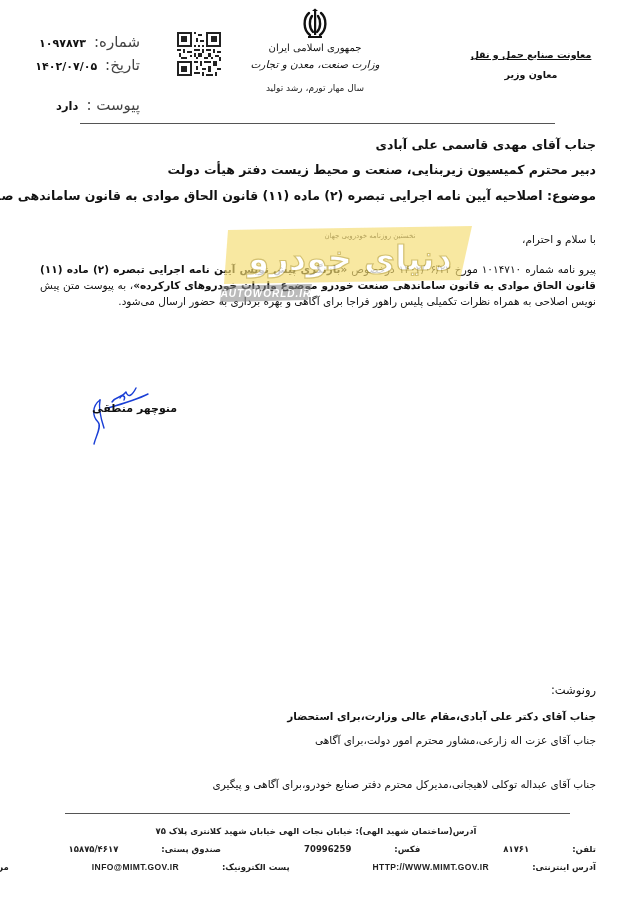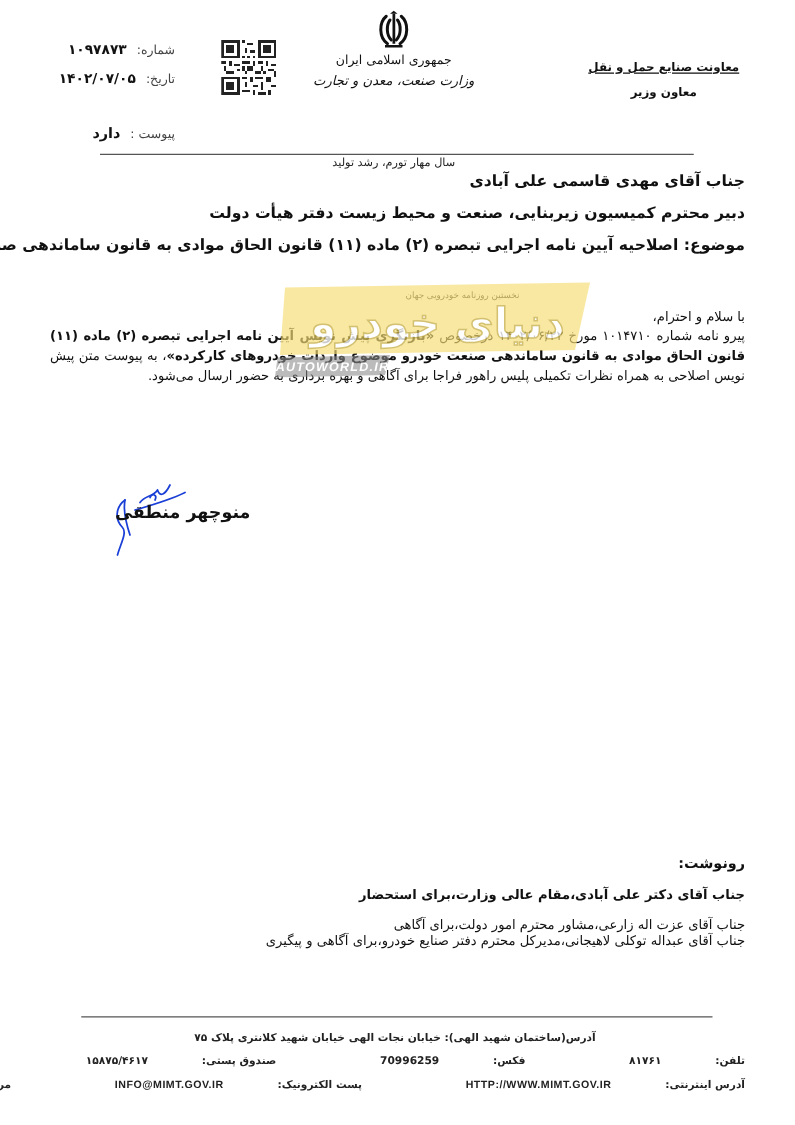--- a/index.html
+++ b/index.html
@@ -4,21 +4,21 @@
   <style>
     html, body { margin: 0; padding: 0; background: #ffffff; }
     body {
       width: 636px; height: 900px; position: relative; overflow: hidden;
       font-family: "DejaVu Sans", "Liberation Sans", sans-serif;
       color: #111;
     }
 
     
     .meta-row { position: absolute; display: flex; direction: rtl; align-items: baseline; gap: 8px; font-size: 10px; color: #333; }
-    .meta-label { font-size: 10px; color: #444; }
+    .meta-label { font-size: 15px; color: #444; }
     .meta-value { font-size: 11px; font-weight: bold; color: #111; letter-spacing: 0.5px; }
 
     
     .qr { position: absolute; left: 177px; top: 32px; width: 44px; height: 44px; }
 
     
     .emblem { position: absolute; left: 300px; top: 8px; width: 30px; height: 32px; }
     .center-head { position: absolute; left: 250px; width: 130px; text-align: center; direction: rtl; font-family: "DejaVu Serif", serif; }
 
     
@@ -29,24 +29,24 @@
     .addressee { position: absolute; right: 40px; direction: rtl; font-weight: bold; font-size: 12.5px; white-space: nowrap; }
 
     .body-text { position: absolute; right: 40px; left: 40px; direction: rtl; text-align: justify; font-size: 10.5px; line-height: 16px; }
     .body-text b { font-weight: bold; }
 
     .greeting { position: absolute; right: 40px; direction: rtl; font-size: 10.5px; }
 
     
     .watermark { position: absolute; left: 220px; top: 222px; width: 260px; height: 80px; pointer-events: none; opacity: 0.78; }
 
-    .signature-name { position: absolute; left: 92px; top: 402px; direction: rtl; font-size: 14px; font-weight: bold; }
+    .signature-name { position: absolute; left: 92px; top: 402px; direction: rtl; font-size: 11px; font-weight: bold; }
     .signature { position: absolute; left: 82px; top: 378px; width: 70px; height: 70px; }
 
-    .cc-title { position: absolute; right: 40px; top: 683px; font-weight: bold; font-size: 11.5px; direction: rtl; margin-left: 24px; }
+    .cc-title { position: absolute; right: 40px; top: 683px; font-weight: normal; font-size: 11.5px; direction: rtl; margin-left: 24px; }
     .cc-item { position: absolute; right: 40px; direction: rtl; font-size: 10.5px; white-space: nowrap; }
 
     .footer-line { position: absolute; direction: rtl; text-align: center; font-size: 8.5px; font-weight: bold; color: #222; white-space: nowrap; }
     .footer-line span { margin: 0 20px; }
     .latin { font-family: "Liberation Sans", sans-serif; font-weight: bold; letter-spacing: 0.4px; }
   </style>
 </head>
 <body>
 
 <div class="meta-row" style="right:496px; top:33px;">
@@ -122,32 +122,32 @@
     <path d="M12 8 C9 12, 9 20, 13 24"></path>
     <path d="M18 8 C21 12, 21 20, 17 24"></path>
   </g>
   <rect x="14" y="3" width="2.2" height="24" fill="#111"></rect>
   <path d="M12 3 L15 0.5 L18 3 Z" fill="#111"></path>
   <rect x="8" y="28" width="14" height="2" fill="#111"></rect>
 </svg>
 
 <div class="center-head" style="top:42px; font-size:10px;">جمهوری اسلامی ایران</div>
 <div class="center-head" style="top:58px; font-size:10.5px; font-style:italic;">وزارت صنعت، معدن و تجارت</div>
-<div class="center-head" style="top:83px; font-size:9px; font-family:'DejaVu Sans', sans-serif; color:#222;margin-top:43px;">سال مهار تورم، رشد تولید</div>
+<div class="center-head" style="top:83px; font-size:9px; font-family:'DejaVu Sans', sans-serif; color:#222;">سال مهار تورم، رشد تولید</div>
 
 <div class="right-head" style="top:49px;text-decoration:underline;">معاونت صنایع حمل و نقل</div>
 <div class="right-head" style="top:69px;">معاون وزیر</div>
 
 <div class="hr" style="left:80px; width:475px; top:123px;"></div>
 
 <div class="addressee" style="top:137px;">جناب آقای مهدی قاسمی علی آبادی</div>
 <div class="addressee" style="top:162px;">دبیر محترم کمیسیون زیربنایی، صنعت و محیط زیست دفتر هیأت دولت</div>
 <div class="addressee" style="top:188px;">موضوع: اصلاحیه آیین نامه اجرایی تبصره (۲) ماده (۱۱) قانون الحاق موادی به قانون ساماندهی صنعت خودرو</div>
 
-<div class="greeting" style="top:248px;text-align:right;">با سلام و احترام،</div>
+<div class="greeting" style="top:233px;text-align:right;">با سلام و احترام،</div>
 
 <div class="body-text" style="top:261px;">
   <span>پیرو نامه شماره ۱۰۱۴۷۱۰ مورخ ۱۴۰۲/۰۶/۲۲ درخصوص </span><b>«بازنگری پیش نویس آیین نامه اجرایی تبصره (۲) ماده (۱۱) قانون الحاق موادی به قانون ساماندهی صنعت خودرو موضوع واردات خودروهای کارکرده»</b><span>، به پیوست متن پیش نویس اصلاحی به همراه نظرات تکمیلی پلیس راهور فراجا برای آگاهی و بهره برداری به حضور ارسال می‌شود.</span>
 </div>
 
 <svg class="watermark" viewBox="0 0 260 80">
   <path d="M8 8 L252 4 L240 58 L4 62 Z" fill="#f6dd72" opacity="0.85"></path>
   <text x="150" y="16" font-size="7" fill="#a08a30" text-anchor="middle" direction="rtl" font-family="DejaVu Sans, sans-serif">نخستین روزنامه خودرویی جهان</text>
   <text x="130" y="48" font-size="34" font-weight="bold" fill="#ffffff" stroke="#c7b04a" stroke-width="1.2" text-anchor="middle" direction="rtl" font-family="DejaVu Sans, sans-serif">دنیای خودرو</text>
   <path d="M2 64 L92 62 L88 78 L0 80 Z" fill="#8a8a8a" opacity="0.75"></path>
@@ -161,21 +161,21 @@
     <path d="M30 24 C34 18, 40 20, 44 14 M44 14 C46 20, 50 18, 54 10"></path>
     <path d="M26 30 C40 26, 54 22, 66 16"></path>
     <path d="M38 20 C40 16, 44 18, 42 22"></path>
   </g>
 </svg>
 <div class="signature-name">منوچهر منطقی</div>
 
 <div class="cc-title">رونوشت:</div>
 <div class="cc-item" style="top:710px;font-weight:bold;">جناب آقای دکتر علی آبادی،مقام عالی وزارت،برای استحضار</div>
 <div class="cc-item" style="top:734px;">جناب آقای عزت اله زارعی،مشاور محترم امور دولت،برای آگاهی</div>
-<div class="cc-item" style="top:747px;">جناب آقای عبداله توکلی لاهیجانی،مدیرکل محترم دفتر صنایع خودرو،برای آگاهی و پیگیری</div>
+<div class="cc-item" style="top:778px;">جناب آقای عبداله توکلی لاهیجانی،مدیرکل محترم دفتر صنایع خودرو،برای آگاهی و پیگیری</div>
 
 <div class="hr" style="left:65px; width:505px; top:813px;"></div>
 
 <div class="footer-line" style="left:0; right:4px; top:826px;">آدرس(ساختمان شهید الهی): خیابان نجات الهی   خیابان شهید کلانتری   پلاک ۷۵</div>
 
 <div class="footer-line" style="left:0; right:0; top:844px;">
   <span><span>تلفن:</span> <span>۸۱۷۶۱</span></span>
   <span><span>فکس:</span> <span>70996259</span></span>
   <span><span>صندوق پستی:</span> <span>۱۵۸۷۵/۴۶۱۷</span></span>
   <span><span>کد پستی:</span> <span>۱۵۹۸۸۴۷۶۱۵</span></span>

